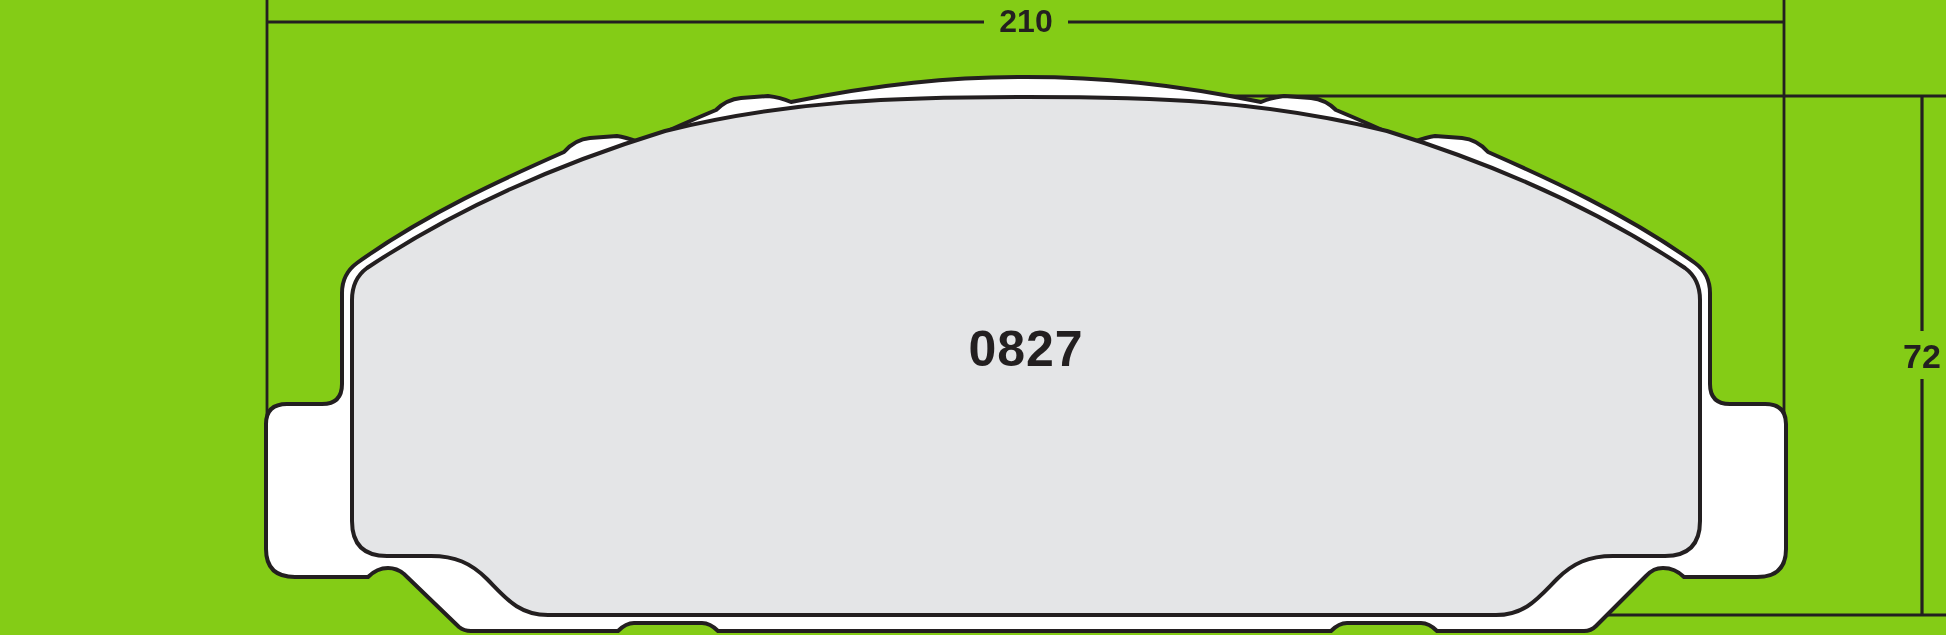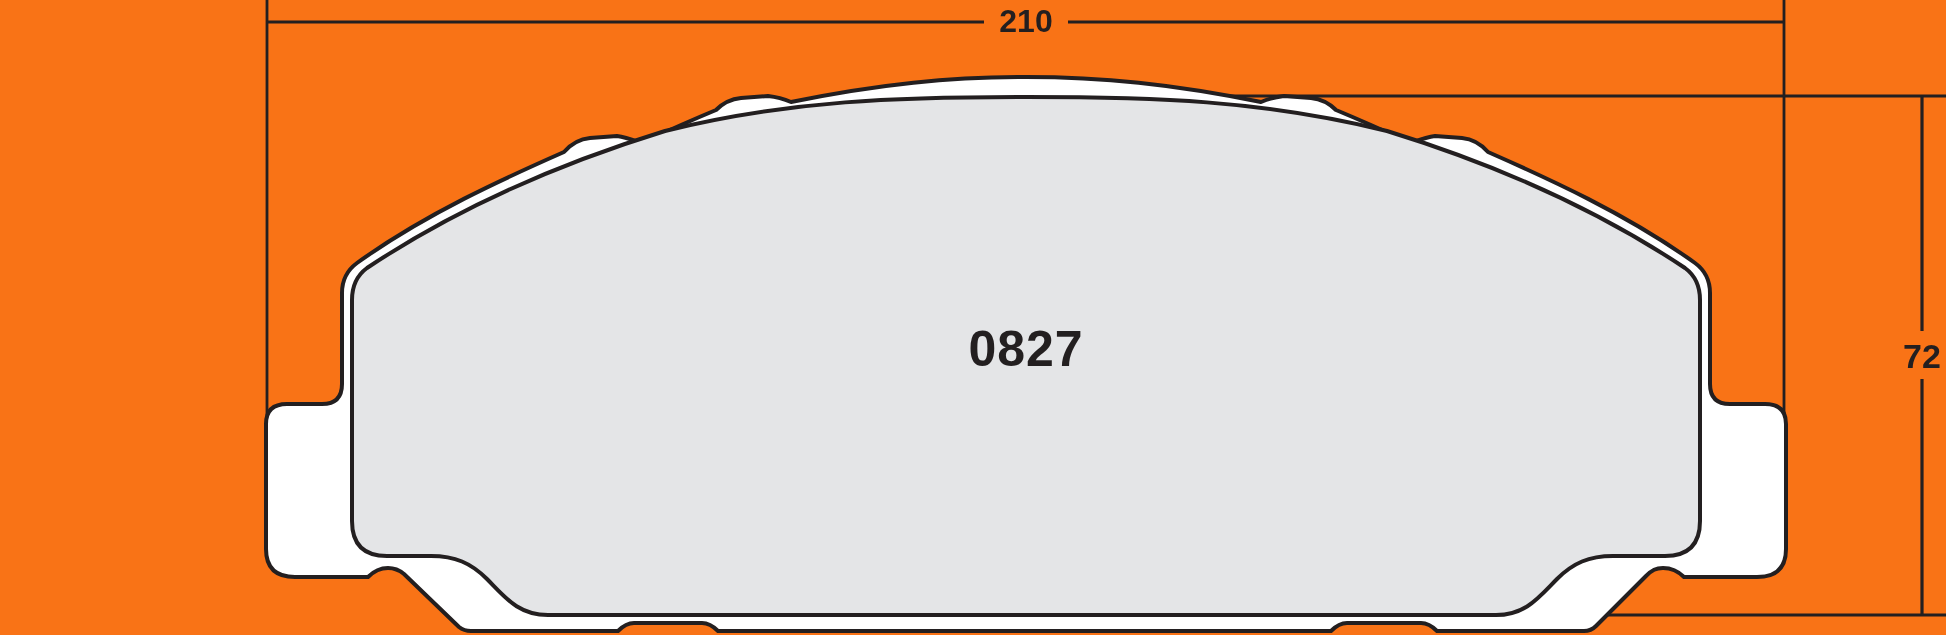--- a/index.html
+++ b/index.html
@@ -4,21 +4,21 @@
 <style>
   html, body {
     margin: 0;
     padding: 0;
     background: #ffffff;
   }
   .stage {
     position: relative;
     width: 1946px;
     height: 635px;
-    background: #f97316;
+    background: #84cc16;
     overflow: hidden;
     font-family: "Liberation Sans", sans-serif;
     text-decoration: underline;
   }
   svg { display: block; }
   .outline {
     fill: #ffffff;
     stroke: #231f20;
     stroke-width: 4;
     stroke-linejoin: round;

